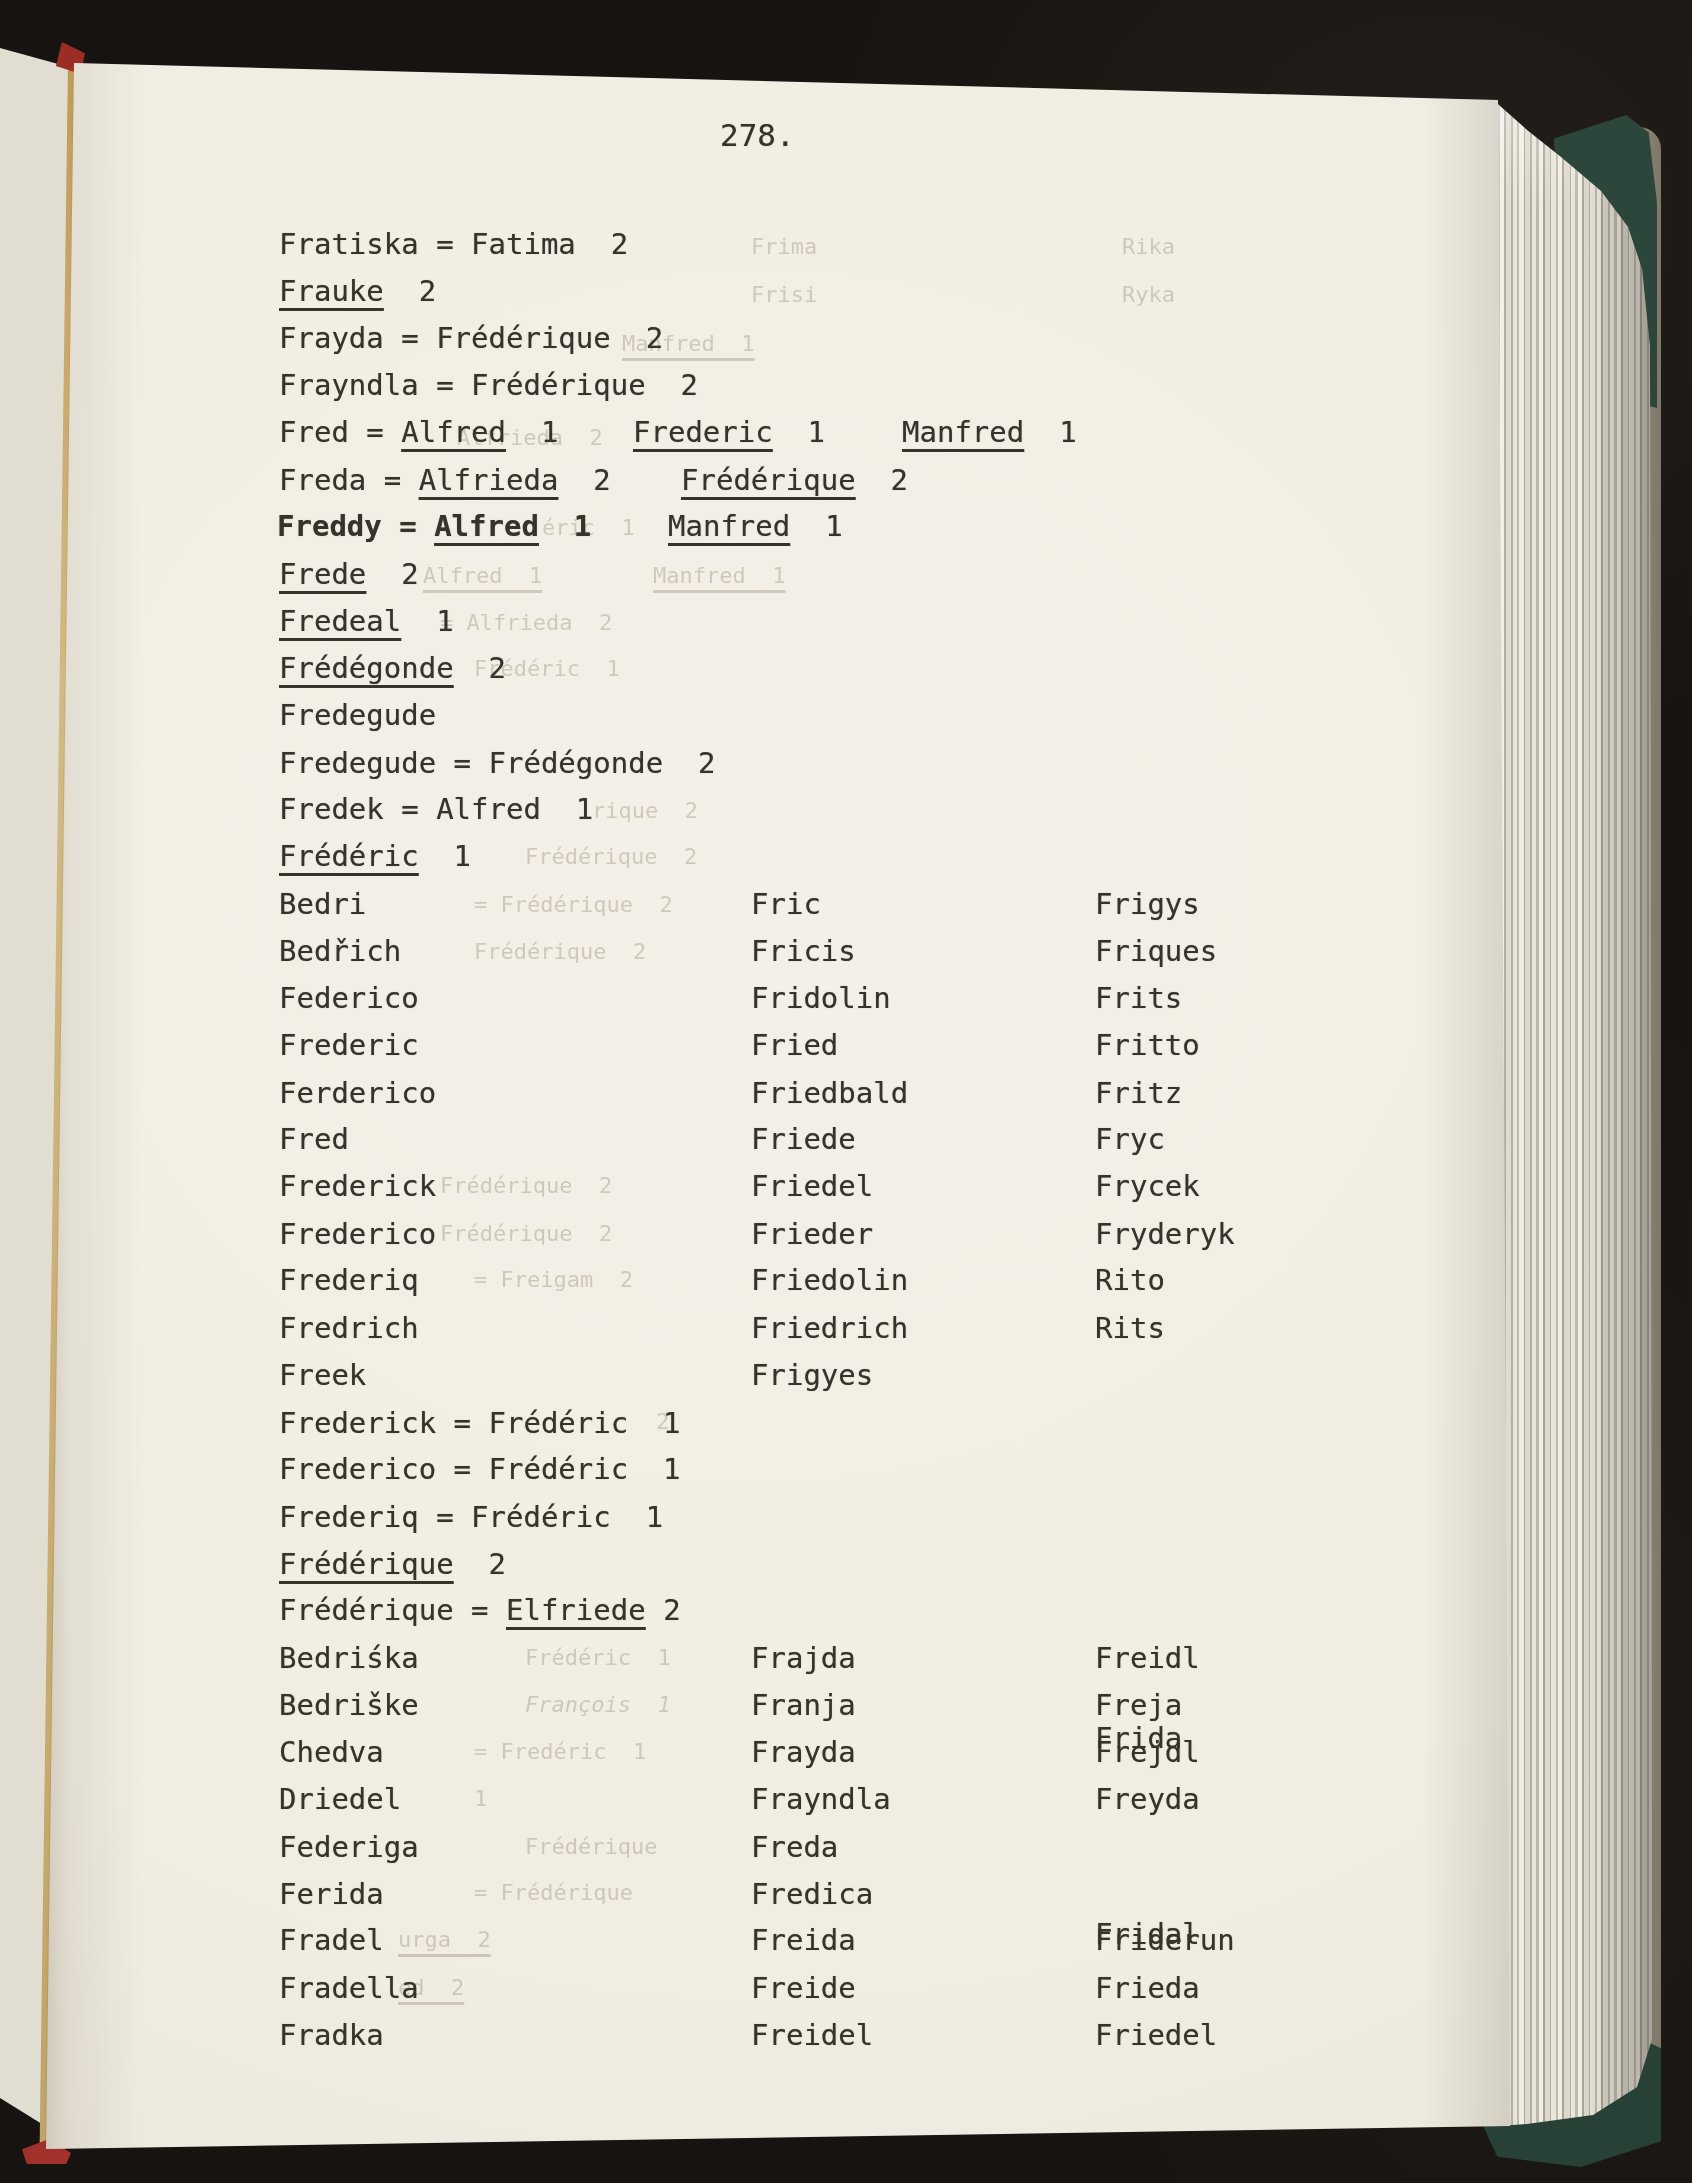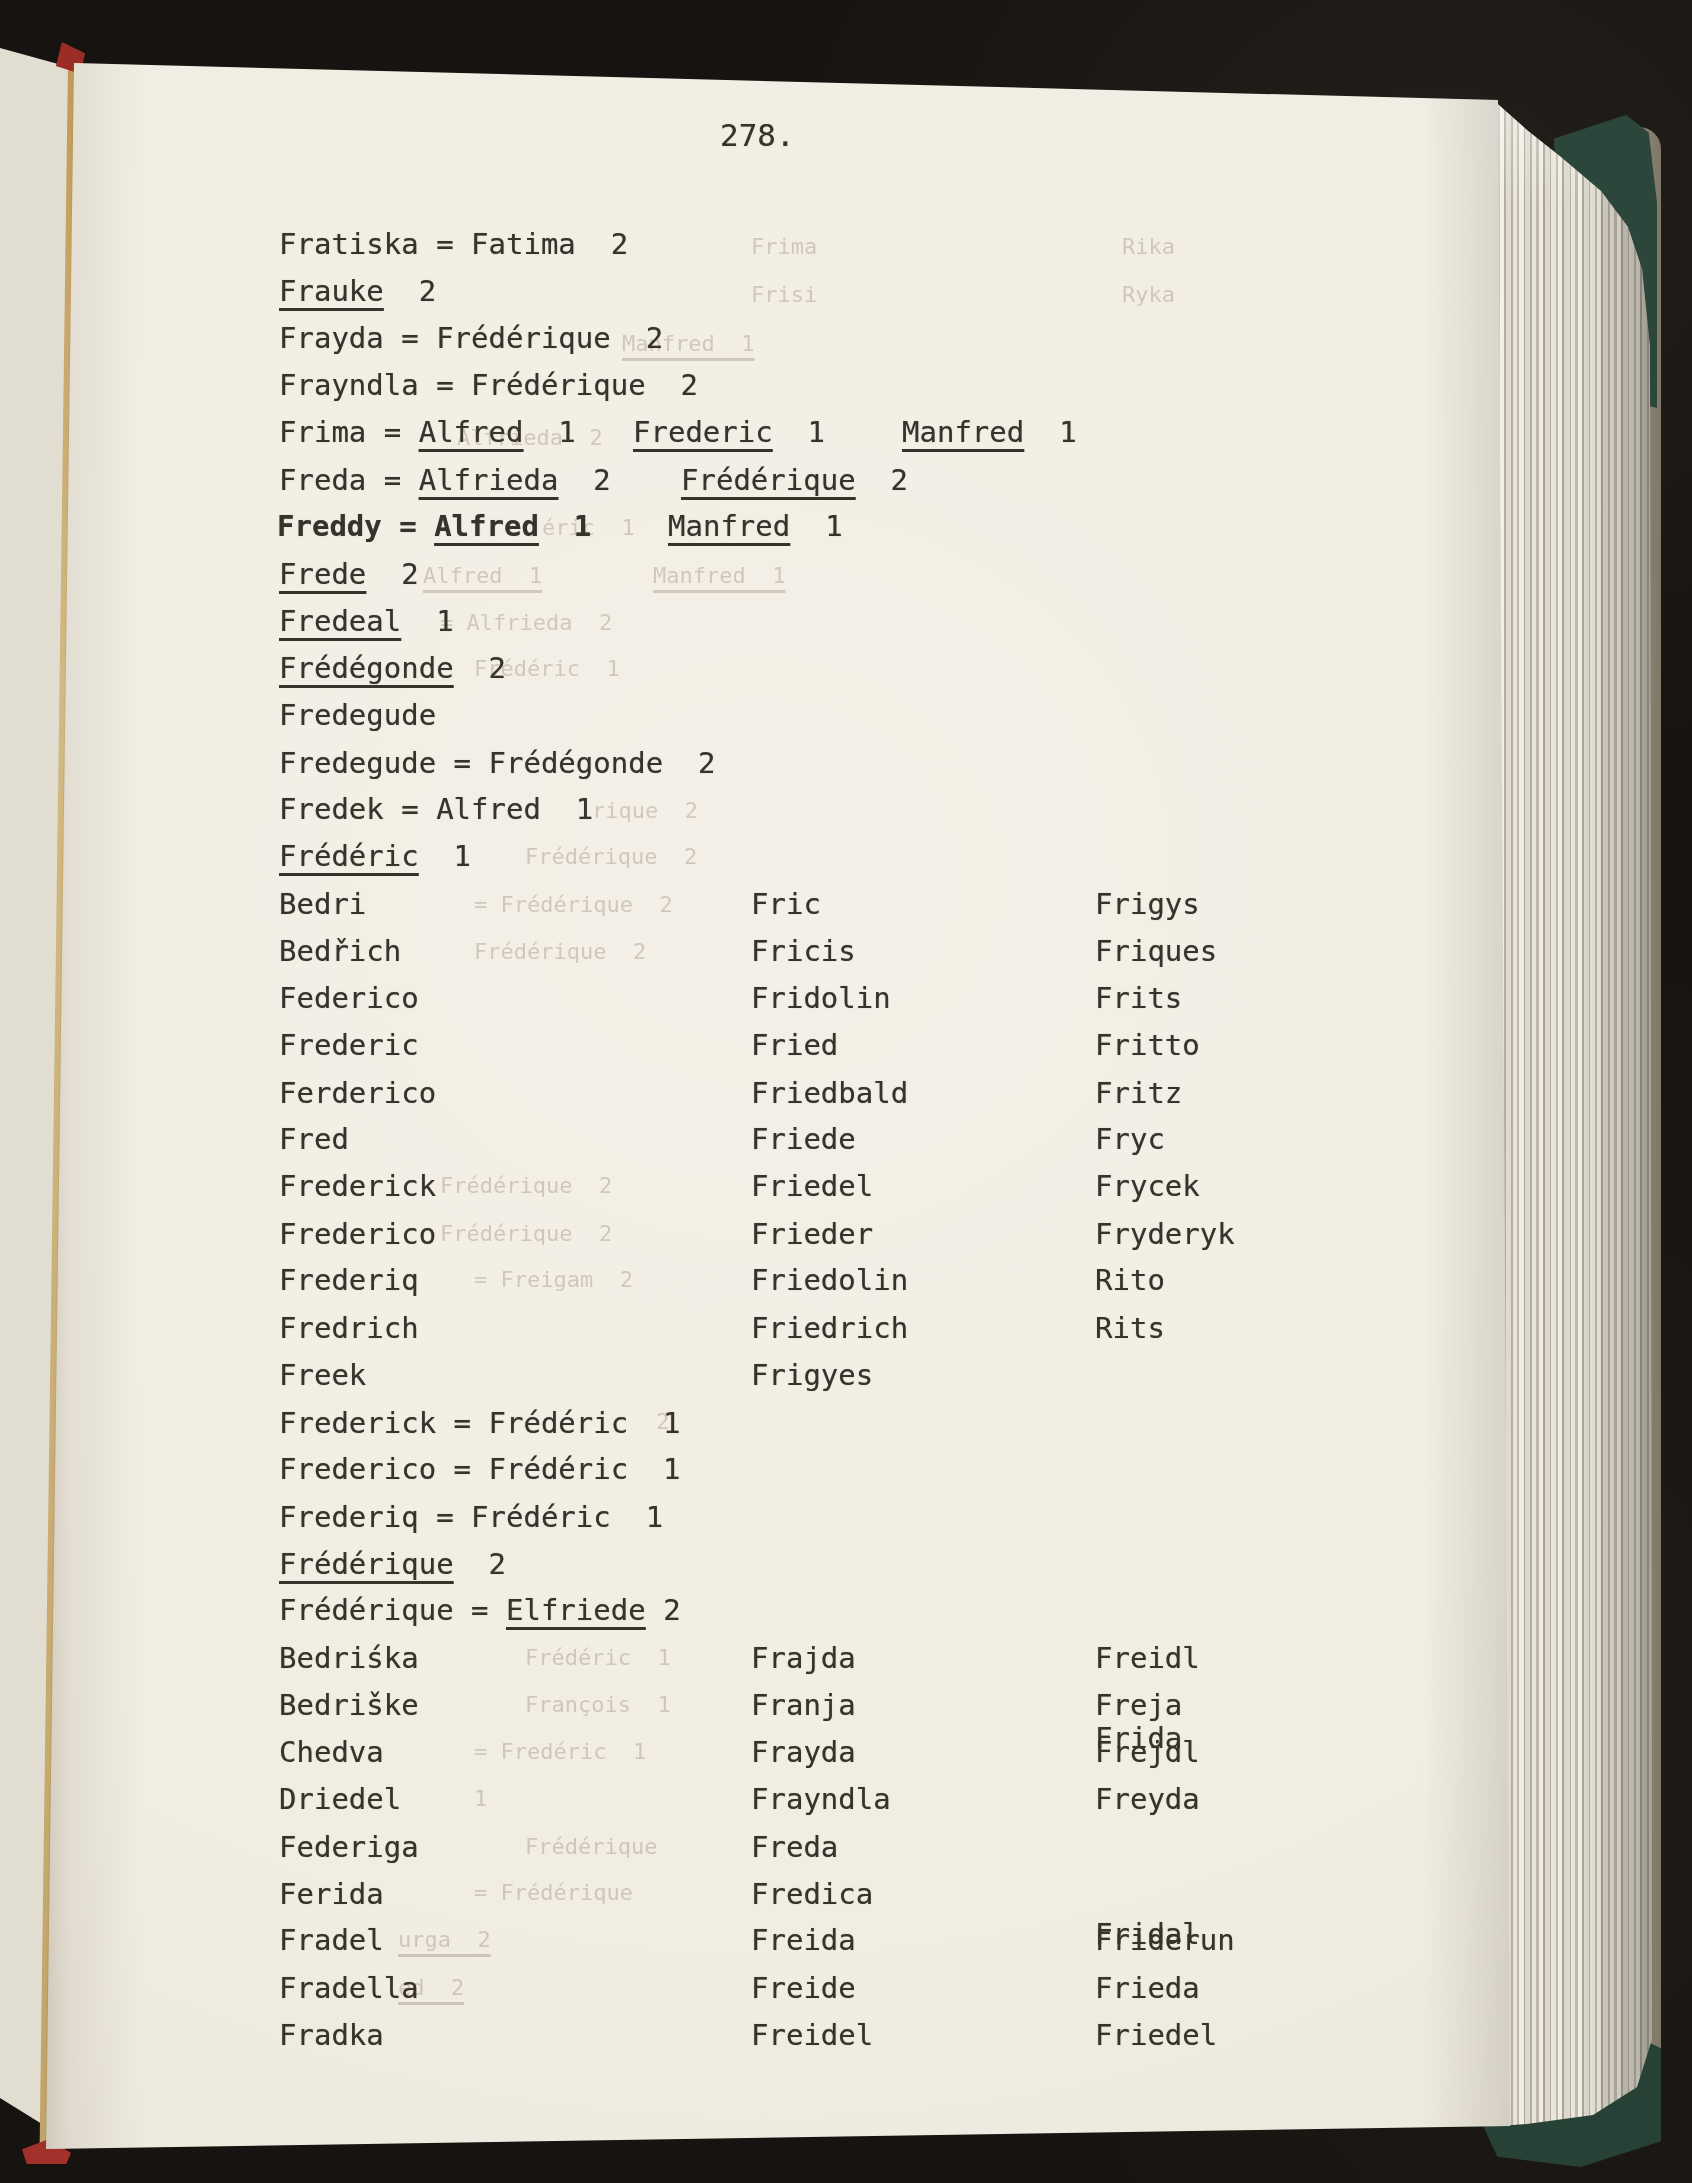--- a/index.html
+++ b/index.html
@@ -138,34 +138,34 @@
         <div class="ghost" style="left: 474px; top: 652px;">Frédéric  1</div>
         <div class="ghost" style="left: 592px; top: 794px;">rique  2</div>
         <div class="ghost" style="left: 525px; top: 840px;">Frédérique  2</div>
         <div class="ghost" style="left: 474px; top: 888px;">= Frédérique  2</div>
         <div class="ghost" style="left: 474px; top: 935px;">Frédérique  2</div>
         <div class="ghost" style="left: 440px; top: 1169px;">Frédérique  2</div>
         <div class="ghost" style="left: 440px; top: 1217px;">Frédérique  2</div>
         <div class="ghost" style="left: 474px; top: 1263px;">= Freigam  2</div>
         <div class="ghost" style="left: 656px; top: 1405px;">2</div>
         <div class="ghost" style="left: 525px; top: 1641px;">Frédéric  1</div>
-        <div class="ghost" style="left: 525px; top: 1688px;">François  1</div>
+        <div class="ghost" style="left: 525px; top: 1688px; font-style: italic;">François  1</div>
         <div class="ghost" style="left: 474px; top: 1735px;">= Fredéric  1</div>
         <div class="ghost" style="left: 474px; top: 1782px;">1</div>
         <div class="ghost" style="left: 525px; top: 1830px;">Frédérique</div>
         <div class="ghost" style="left: 474px; top: 1876px;">= Frédérique</div>
         <div class="ghost u" style="left: 398px; top: 1923px;">urga  2</div>
         <div class="ghost u" style="left: 398px; top: 1971px;">ed  2</div>
       </div>
     <div id="lines">
         <div class="line" style="left: 279px; top: 227px;"><span>Fratiska = Fatima  2</span></div>
         <div class="line" style="left: 279px; top: 274px;"><span class="u">Frauke</span><span>  2</span></div>
         <div class="line" style="left: 279px; top: 321px;"><span>Frayda = Frédérique  2</span></div>
         <div class="line" style="left: 279px; top: 368px;"><span>Frayndla = Frédérique  2</span></div>
-        <div class="line" style="left: 279px; top: 415px;"><span>Frima = </span><span class="u">Alfred</span><span>  1</span></div>
+        <div class="line" style="left: 279px; top: 415px;"><span>Fred = </span><span class="u">Alfred</span><span>  1</span></div>
         <div class="line" style="left: 633px; top: 415px;"><span class="u">Frederic</span><span>  1</span></div>
         <div class="line" style="left: 902px; top: 415px;"><span class="u">Manfred</span><span>  1</span></div>
         <div class="line" style="left: 279px; top: 463px;"><span>Freda = </span><span class="u">Alfrieda</span><span>  2</span></div>
         <div class="line" style="left: 681px; top: 463px;"><span class="u">Frédérique</span><span>  2</span></div>
         <div class="line" style="left: 277px; top: 509px; font-weight: bold;"><span>Freddy = </span><span class="u">Alfred</span><span>  1</span></div>
         <div class="line" style="left: 668px; top: 509px;"><span class="u">Manfred</span><span>  1</span></div>
         <div class="line" style="left: 279px; top: 557px;"><span class="u">Frede</span><span>  2</span></div>
         <div class="line" style="left: 279px; top: 604px;"><span class="u">Fredeal</span><span>  1</span></div>
         <div class="line" style="left: 279px; top: 651px;"><span class="u">Frédégonde</span><span>  2</span></div>
         <div class="line" style="left: 279px; top: 698px;"><span>Fredegude</span></div>

